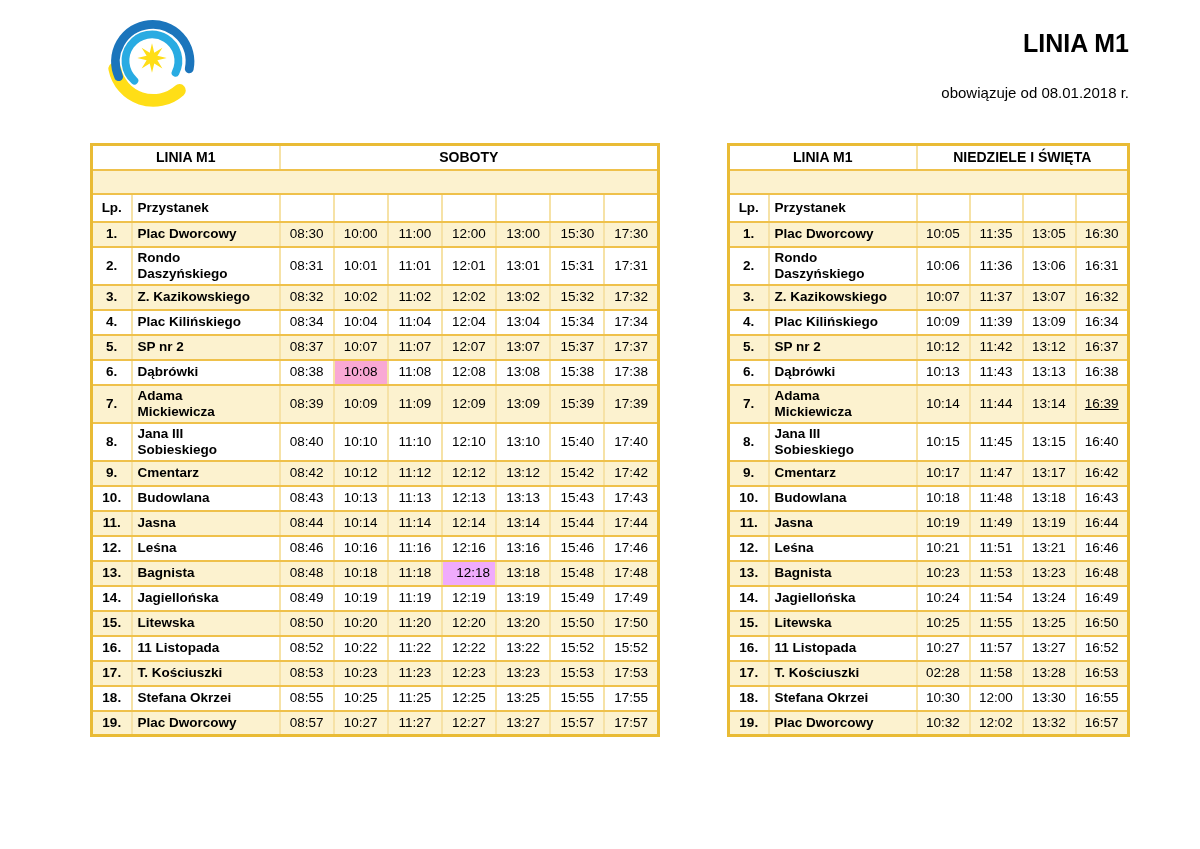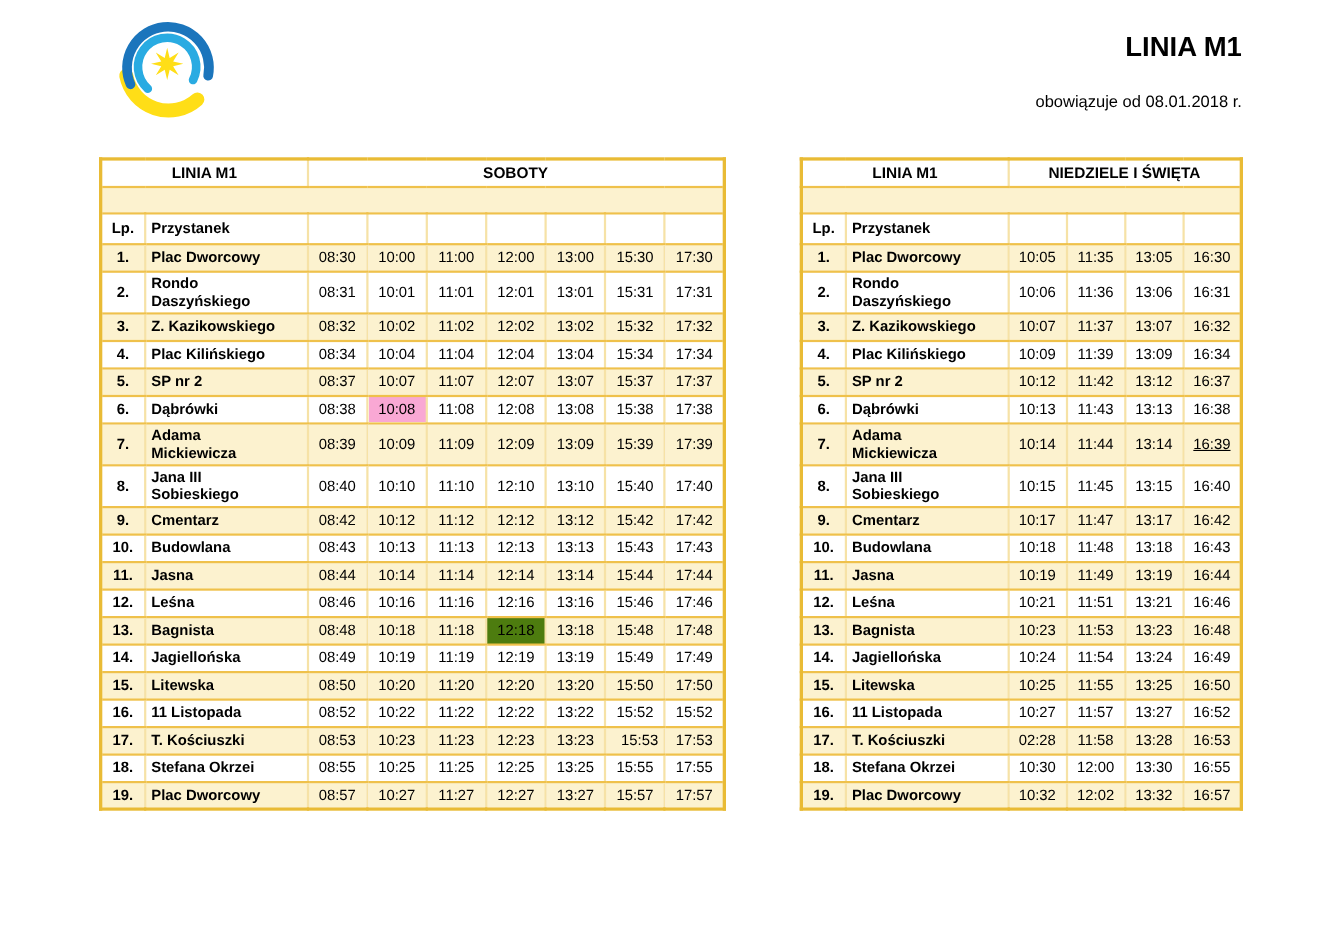--- a/index.html
+++ b/index.html
@@ -252,21 +252,21 @@
             <td class="time-cell" style="background: rgb(255, 255, 255);">13:16</td>
             <td class="time-cell" style="background: rgb(255, 255, 255);">15:46</td>
             <td class="time-cell" style="background: rgb(255, 255, 255);">17:46</td>
           </tr>
           <tr>
             <td class="lp-cell" style="background: rgb(252, 242, 207);">13.</td>
             <td class="stop-cell" style="background: rgb(252, 242, 207);">Bagnista</td>
             <td class="time-cell" style="background: rgb(252, 242, 207);">08:48</td>
             <td class="time-cell" style="background: rgb(252, 242, 207);">10:18</td>
             <td class="time-cell" style="background: rgb(252, 242, 207);">11:18</td>
-            <td class="time-cell" style="background: #4d7c0f;">12:18</td>
+            <td class="time-cell" style="background: #f0abfc; text-align: right;">12:18</td>
             <td class="time-cell" style="background: rgb(252, 242, 207);">13:18</td>
             <td class="time-cell" style="background: rgb(252, 242, 207);">15:48</td>
             <td class="time-cell" style="background: rgb(252, 242, 207);">17:48</td>
           </tr>
           <tr>
             <td class="lp-cell" style="background: rgb(255, 255, 255);">14.</td>
             <td class="stop-cell" style="background: rgb(255, 255, 255);">Jagiellońska</td>
             <td class="time-cell" style="background: rgb(255, 255, 255);">08:49</td>
             <td class="time-cell" style="background: rgb(255, 255, 255);">10:19</td>
             <td class="time-cell" style="background: rgb(255, 255, 255);">11:19</td>
@@ -298,21 +298,21 @@
             <td class="time-cell" style="background: rgb(255, 255, 255);">15:52</td>
           </tr>
           <tr>
             <td class="lp-cell" style="background: rgb(252, 242, 207);">17.</td>
             <td class="stop-cell" style="background: rgb(252, 242, 207);">T. Kościuszki</td>
             <td class="time-cell" style="background: rgb(252, 242, 207);">08:53</td>
             <td class="time-cell" style="background: rgb(252, 242, 207);">10:23</td>
             <td class="time-cell" style="background: rgb(252, 242, 207);">11:23</td>
             <td class="time-cell" style="background: rgb(252, 242, 207);">12:23</td>
             <td class="time-cell" style="background: rgb(252, 242, 207);">13:23</td>
-            <td class="time-cell" style="background: rgb(252, 242, 207); text-align: right;">15:53</td>
+            <td class="time-cell" style="background: rgb(252, 242, 207);">15:53</td>
             <td class="time-cell" style="background: rgb(252, 242, 207);">17:53</td>
           </tr>
           <tr>
             <td class="lp-cell" style="background: rgb(255, 255, 255);">18.</td>
             <td class="stop-cell" style="background: rgb(255, 255, 255);">Stefana Okrzei</td>
             <td class="time-cell" style="background: rgb(255, 255, 255);">08:55</td>
             <td class="time-cell" style="background: rgb(255, 255, 255);">10:25</td>
             <td class="time-cell" style="background: rgb(255, 255, 255);">11:25</td>
             <td class="time-cell" style="background: rgb(255, 255, 255);">12:25</td>
             <td class="time-cell" style="background: rgb(255, 255, 255);">13:25</td>

